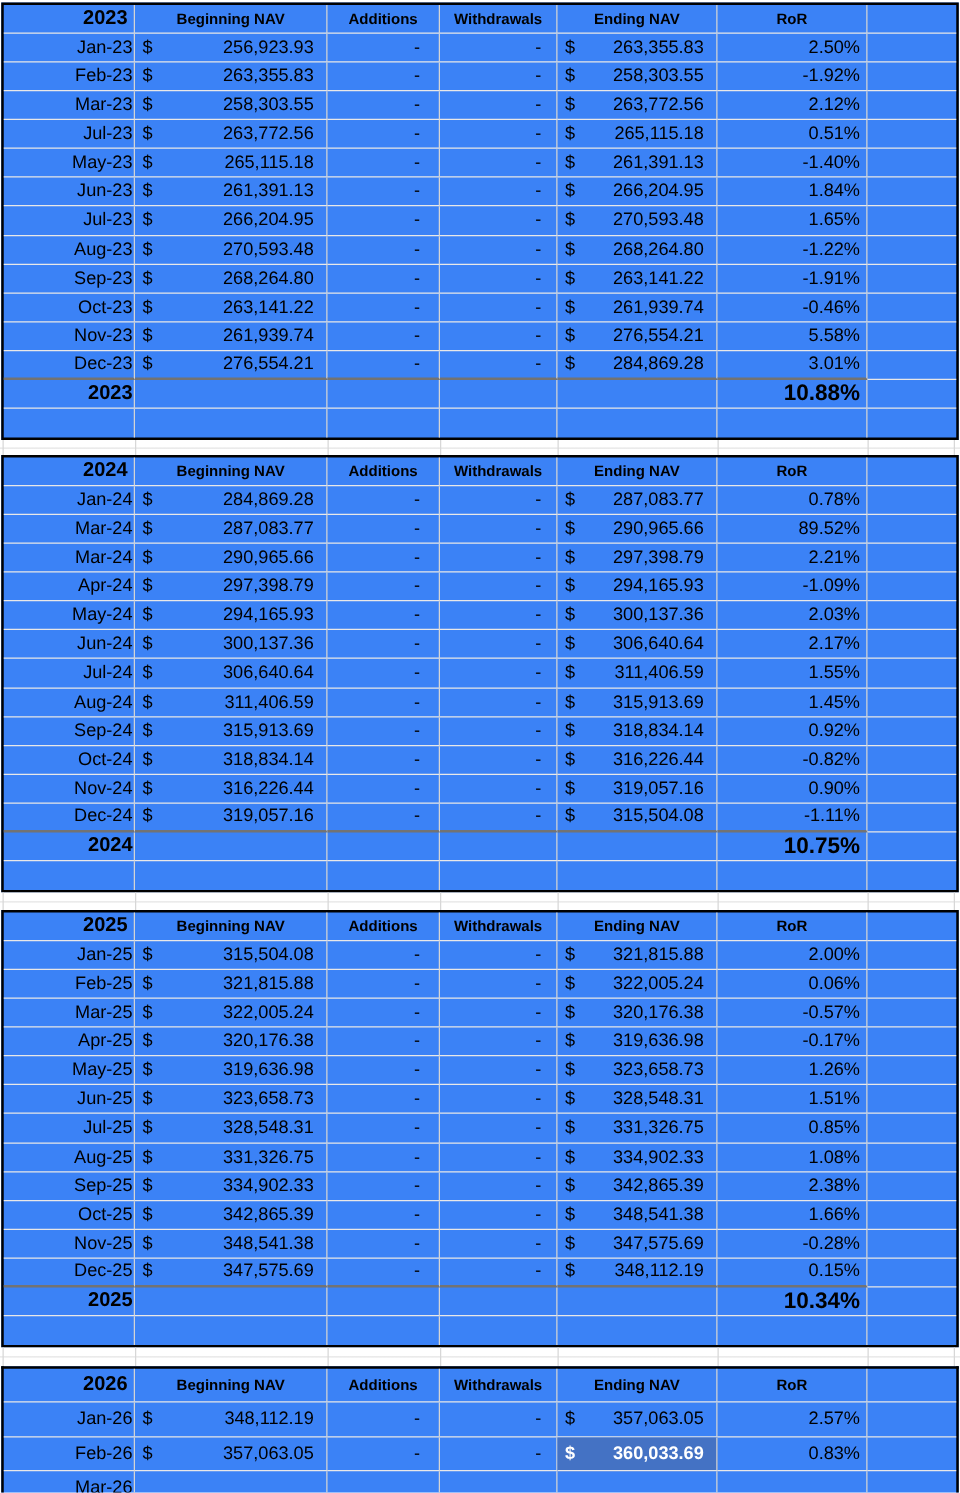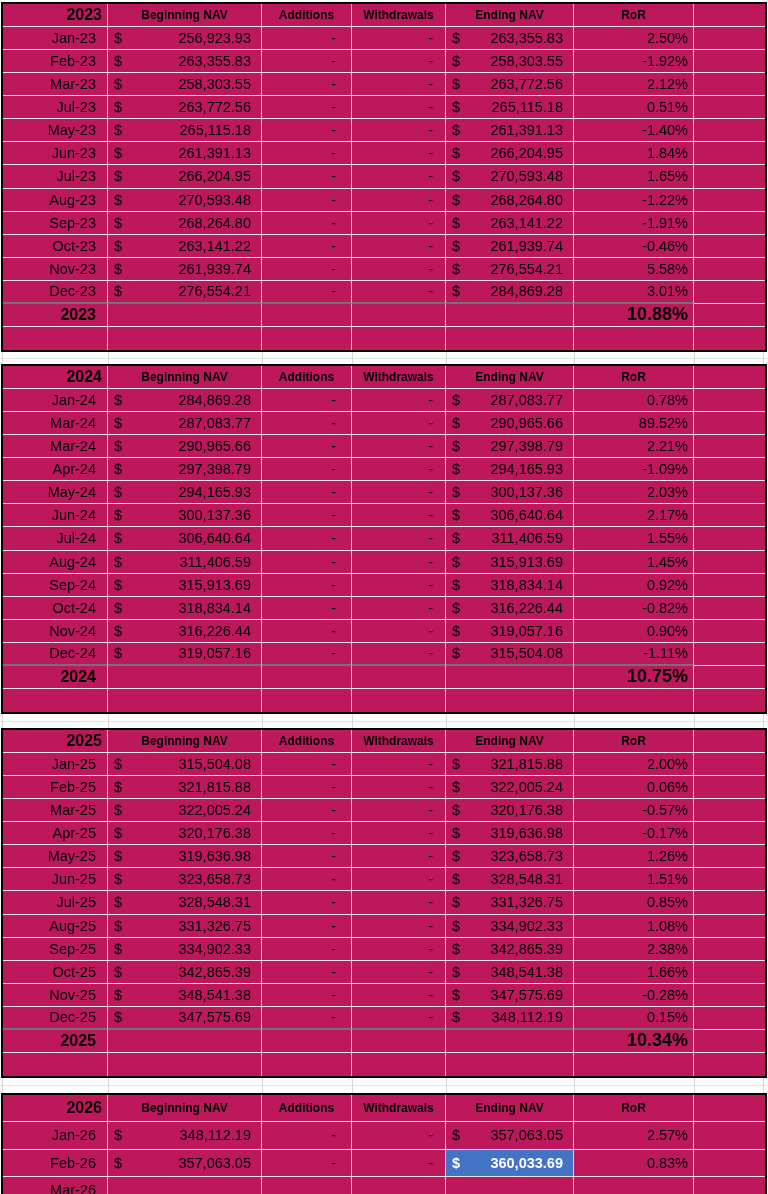--- a/index.html
+++ b/index.html
@@ -3,36 +3,36 @@
 <meta charset="utf-8">
 <style>
   html,body{margin:0;padding:0;}
   body{
     width:768px;height:1194px;overflow:hidden;background:#ffffff;
     font-family:"Liberation Sans",sans-serif;color:#000;
   }
   #sheet-root{padding-top:2px;}
   .nav-table{
     box-sizing:border-box;width:766px;margin-left:1px;height:350px;
-    border:2px solid #000;background:#be185d;
+    border:2px solid #000;background:#3b82f6;
     display:grid;grid-template-rows:repeat(15,1fr);
   }
   .nav-table.partial{grid-template-rows:repeat(4,1fr);height:111px;border-bottom:none;}
   .row{display:grid;grid-template-columns:105px 154px 90px 94px 128px 120px 1fr;min-width:0;}
   .cell{
     box-sizing:border-box;display:flex;align-items:center;min-width:0;
     border-right:1px solid #d4d4d4;border-bottom:1px solid #e8e8e8;
     font-size:14.5px;white-space:nowrap;overflow:hidden;
   }
   .cell:last-child{border-right:none;}
   .row:last-child .cell{border-bottom:none;}
   .partial .row:last-child .cell{border-bottom:1px solid #e4e4e4;}
   .header-row .cell{font-weight:700;font-size:12px;justify-content:center;}
   .header-row .year-cell{justify-content:flex-end;padding-right:5px;font-size:16px;}
-  .month-cell{justify-content:flex-end;padding-right:11px;}
+  .month-cell{justify-content:flex-end;padding-right:1px;}
   .money-cell{justify-content:space-between;padding:0 10px 0 6px;}
   .dash-cell{justify-content:flex-end;}
   .dash-cell.additions{padding-right:15px;}
   .dash-cell.withdrawals{padding-right:12px;}
   .ror-cell{justify-content:flex-end;padding-right:5px;}
   .total-row .cell{font-weight:700;}
   .total-row .month-cell{font-size:16px;}
   .total-row .ror-cell{font-size:18px;}
   .row.pre-total .cell{border-bottom:2px solid #737373;}
   .row.pre-total .cell:last-child{border-bottom:1px solid #e8e8e8;}

